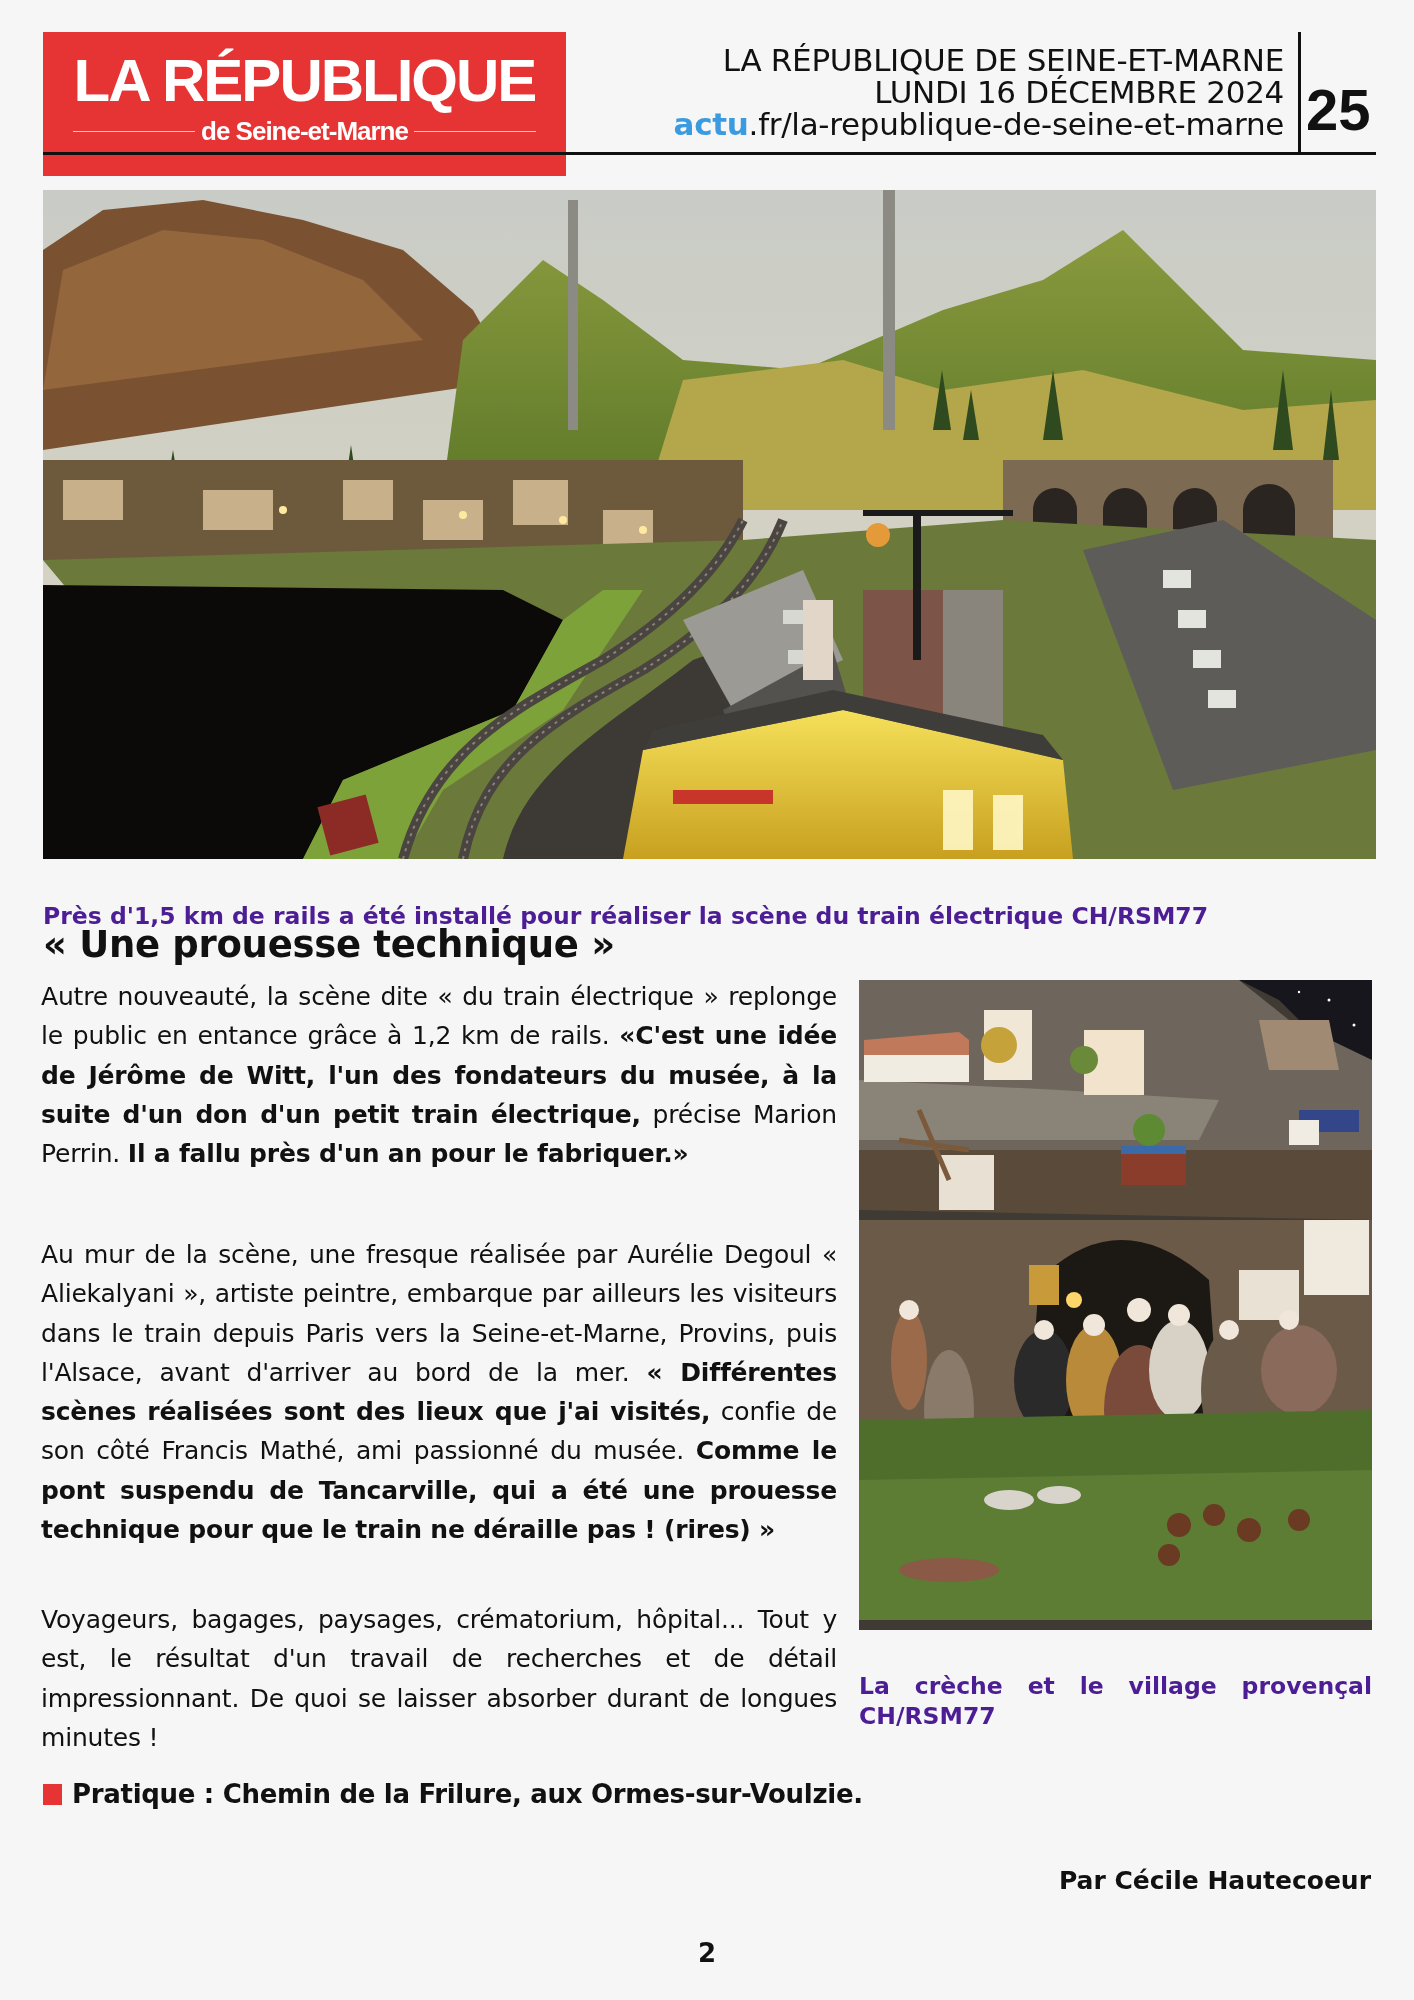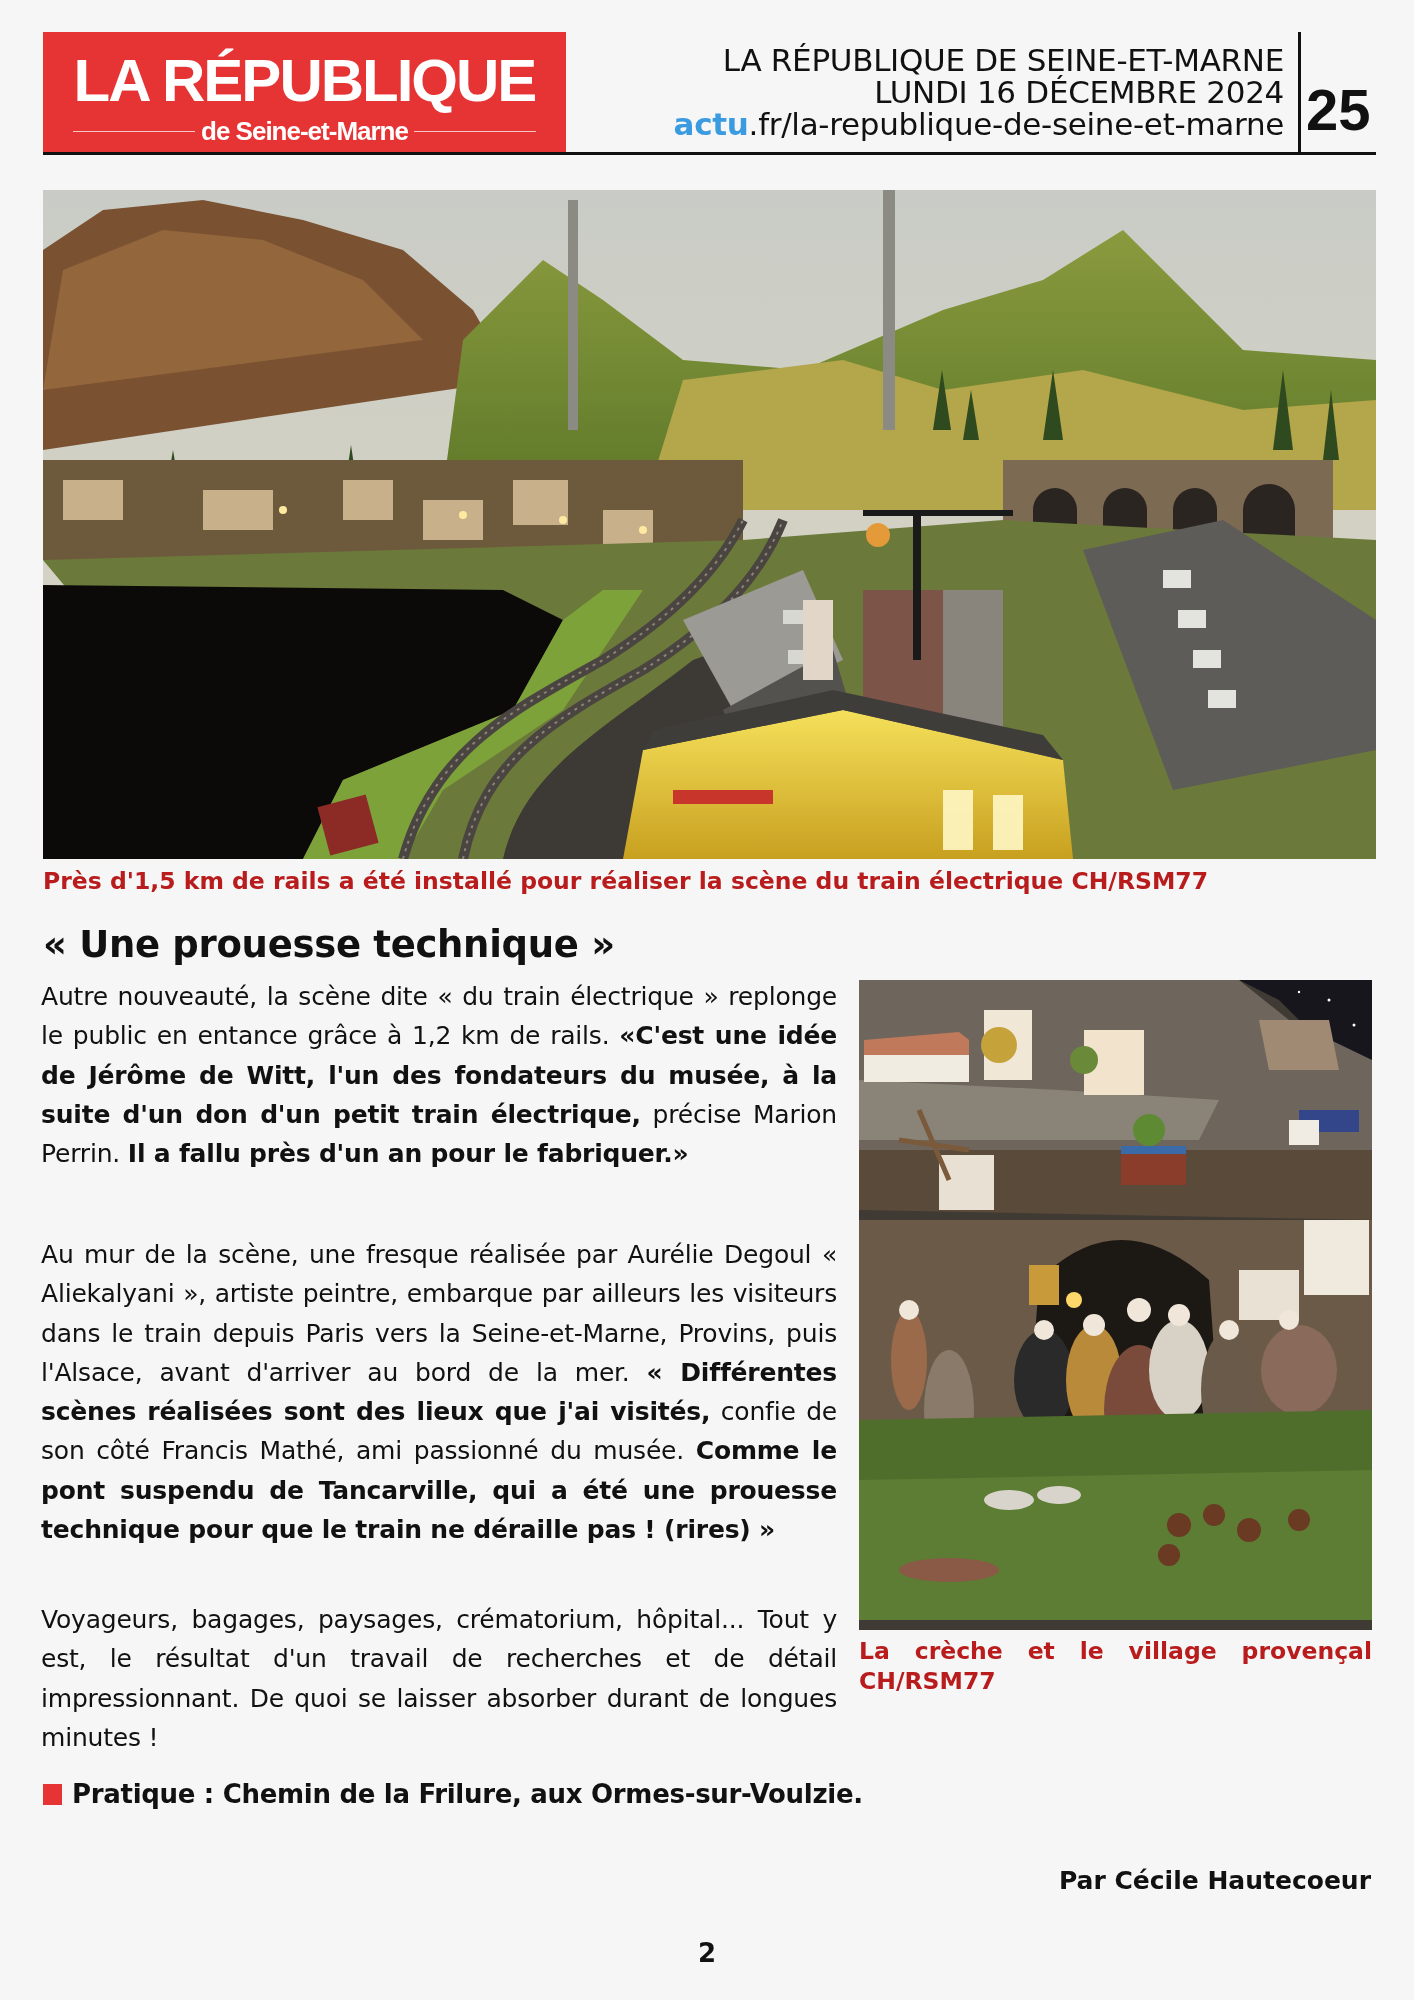--- a/index.html
+++ b/index.html
@@ -1,34 +1,34 @@
 <!DOCTYPE html>
 <html><head>
 <meta charset="utf-8">
 <style>
   html,body{margin:0;padding:0;}
   body{width:1414px;height:2000px;background:#f6f6f6;position:relative;overflow:hidden;
        font-family:"DejaVu Sans","Liberation Sans",sans-serif;color:#111;}
   .abs{position:absolute;}
   
-  #logo{left:43px;top:32px;width:523px;height:122px;background:#e63333;color:#fff;}
+  #logo{left:43px;top:32px;width:523px;height:144px;background:#e63333;color:#fff;}
   #logo .l1{position:absolute;left:0;right:0;top:16px;text-align:center;font-family:"Liberation Sans",sans-serif;
             font-weight:bold;font-size:60px;letter-spacing:-2px;line-height:66px;}
   #logo .l2row{position:absolute;left:30px;right:30px;top:84px;display:flex;align-items:center;gap:6px;justify-content:flex-end;}
   #logo .rule{flex:1;height:1px;background:#f5c7c7;}
   #logo .l2{font-family:"Liberation Sans",sans-serif;font-weight:bold;font-size:26px;letter-spacing:-1px;line-height:30px;}
   #header-rule{left:43px;top:152px;width:1333px;height:3px;background:#111;}
   #header-info{right:130px;top:44px;text-align:right;font-family:"DejaVu Sans",sans-serif;font-size:31px;line-height:32px;letter-spacing:-0.3px;}
   #header-info .url-accent{color:#3b9be0;font-weight:bold;}
   #vrule{left:1298px;top:32px;width:3px;height:122px;background:#111;}
   #page-number{left:1306px;top:78px;font-family:"Liberation Sans",sans-serif;font-weight:bold;font-size:58px;line-height:64px;}
   
   #photo-train{left:43px;top:190px;width:1333px;height:669px;overflow:hidden;}
   #photo-creche{left:859px;top:980px;width:513px;height:650px;overflow:hidden;}
-  .caption{font-weight:bold;font-size:23.5px;line-height:30px;color:#b91c1c;}
+  .caption{font-weight:bold;font-size:23.5px;line-height:30px;color:#4c1d95;margin-top:35px;}
   #caption-train{left:43px;top:866px;width:1340px;}
   #caption-creche{left:859px;top:1636px;width:513px;text-align:justify;text-align-last:left;}
   
   #headline{left:43px;top:920px;font-size:37px;font-weight:bold;line-height:50px;letter-spacing:-0.3px;}
   .col{left:41px;width:796px;font-size:25px;line-height:39.3px;text-align:justify;letter-spacing:-0.2px;}
   .col b{font-weight:bold;}
   #para1{top:977px;}
   #para2{top:1235px;}
   #para3{top:1600px;}
   #practical{left:43px;top:1775px;font-weight:bold;font-size:26px;line-height:39px;letter-spacing:-0.3px;}

